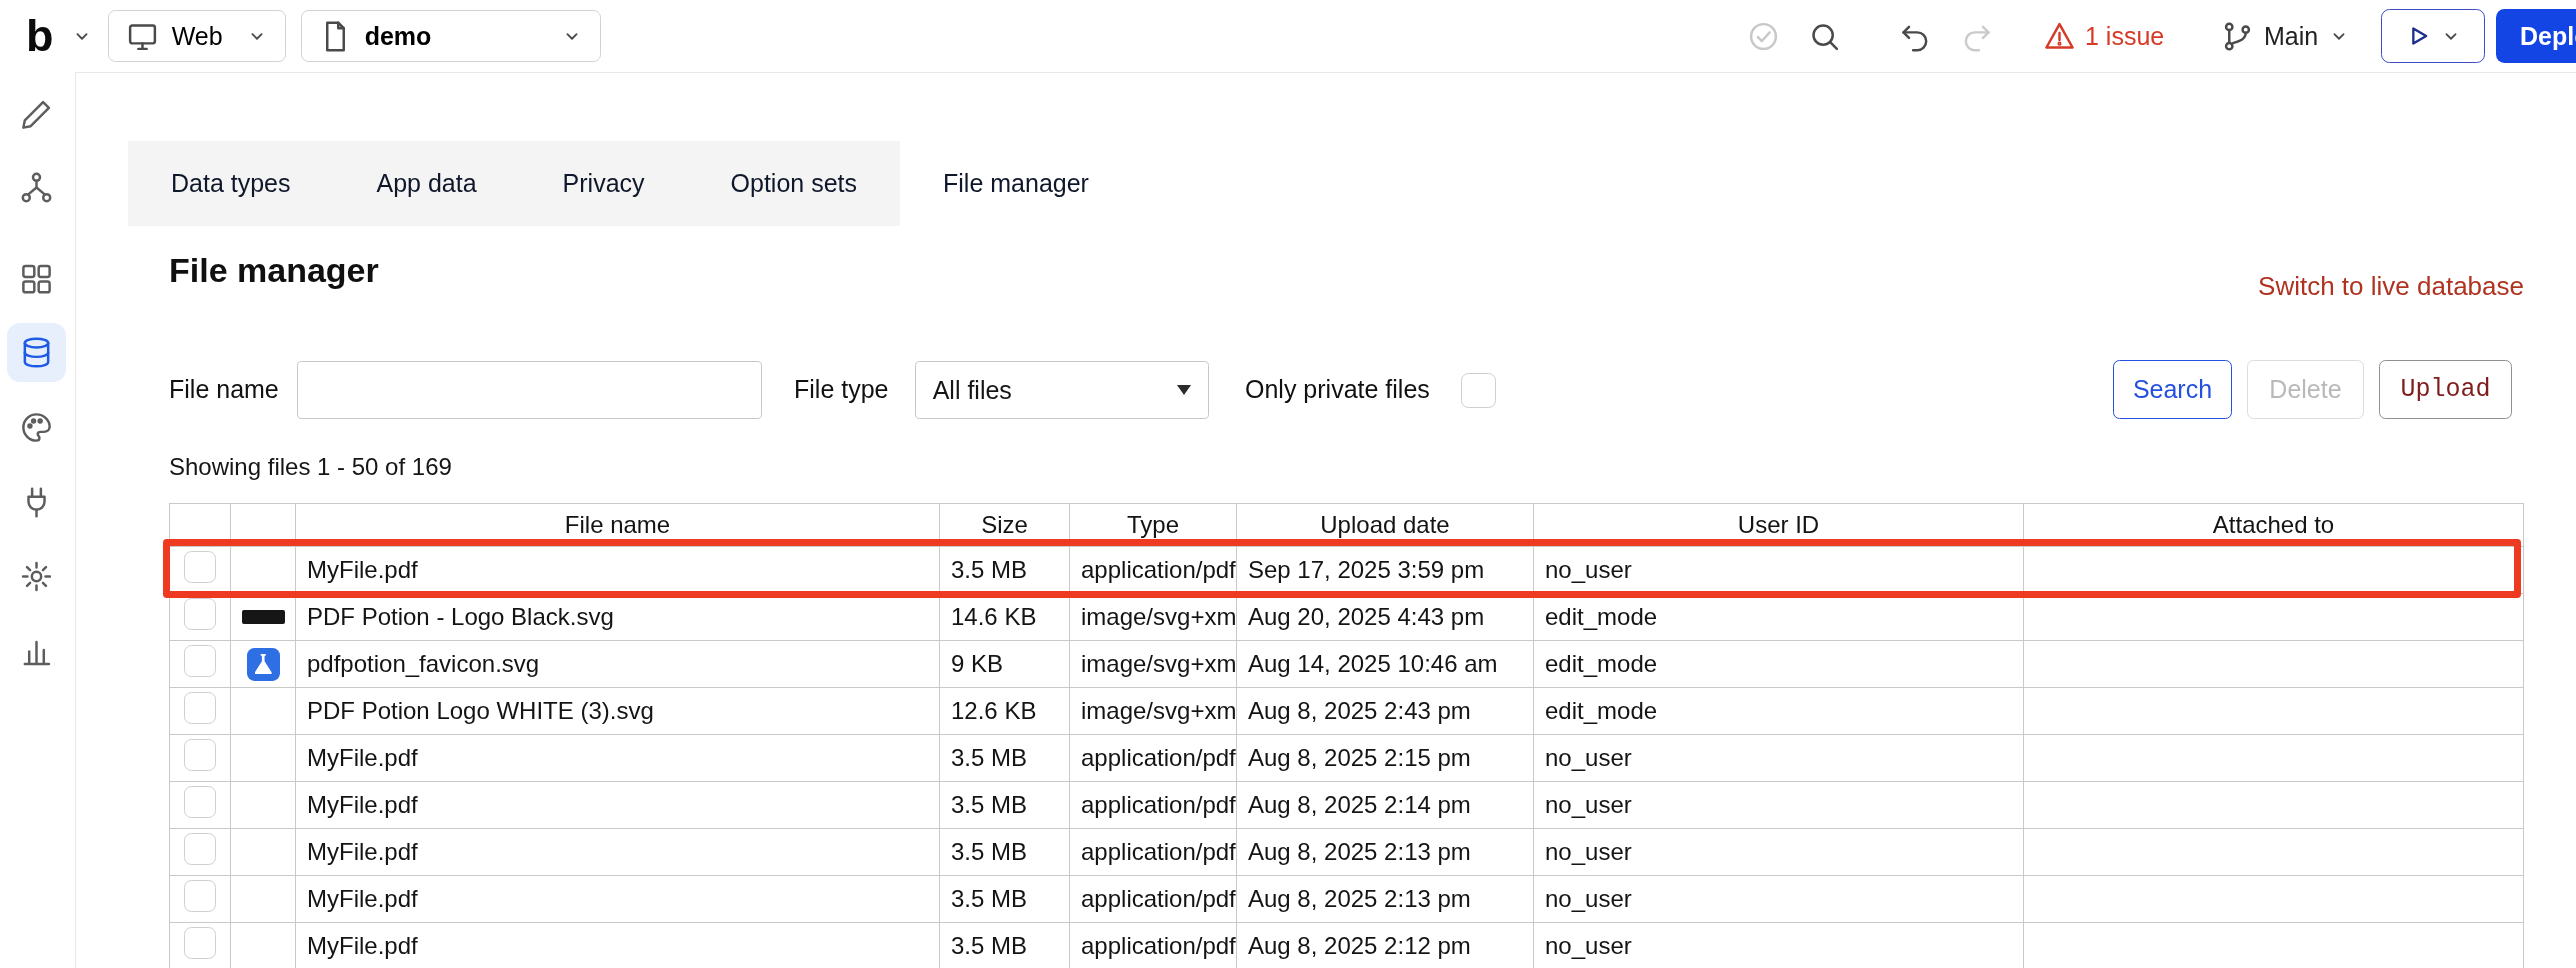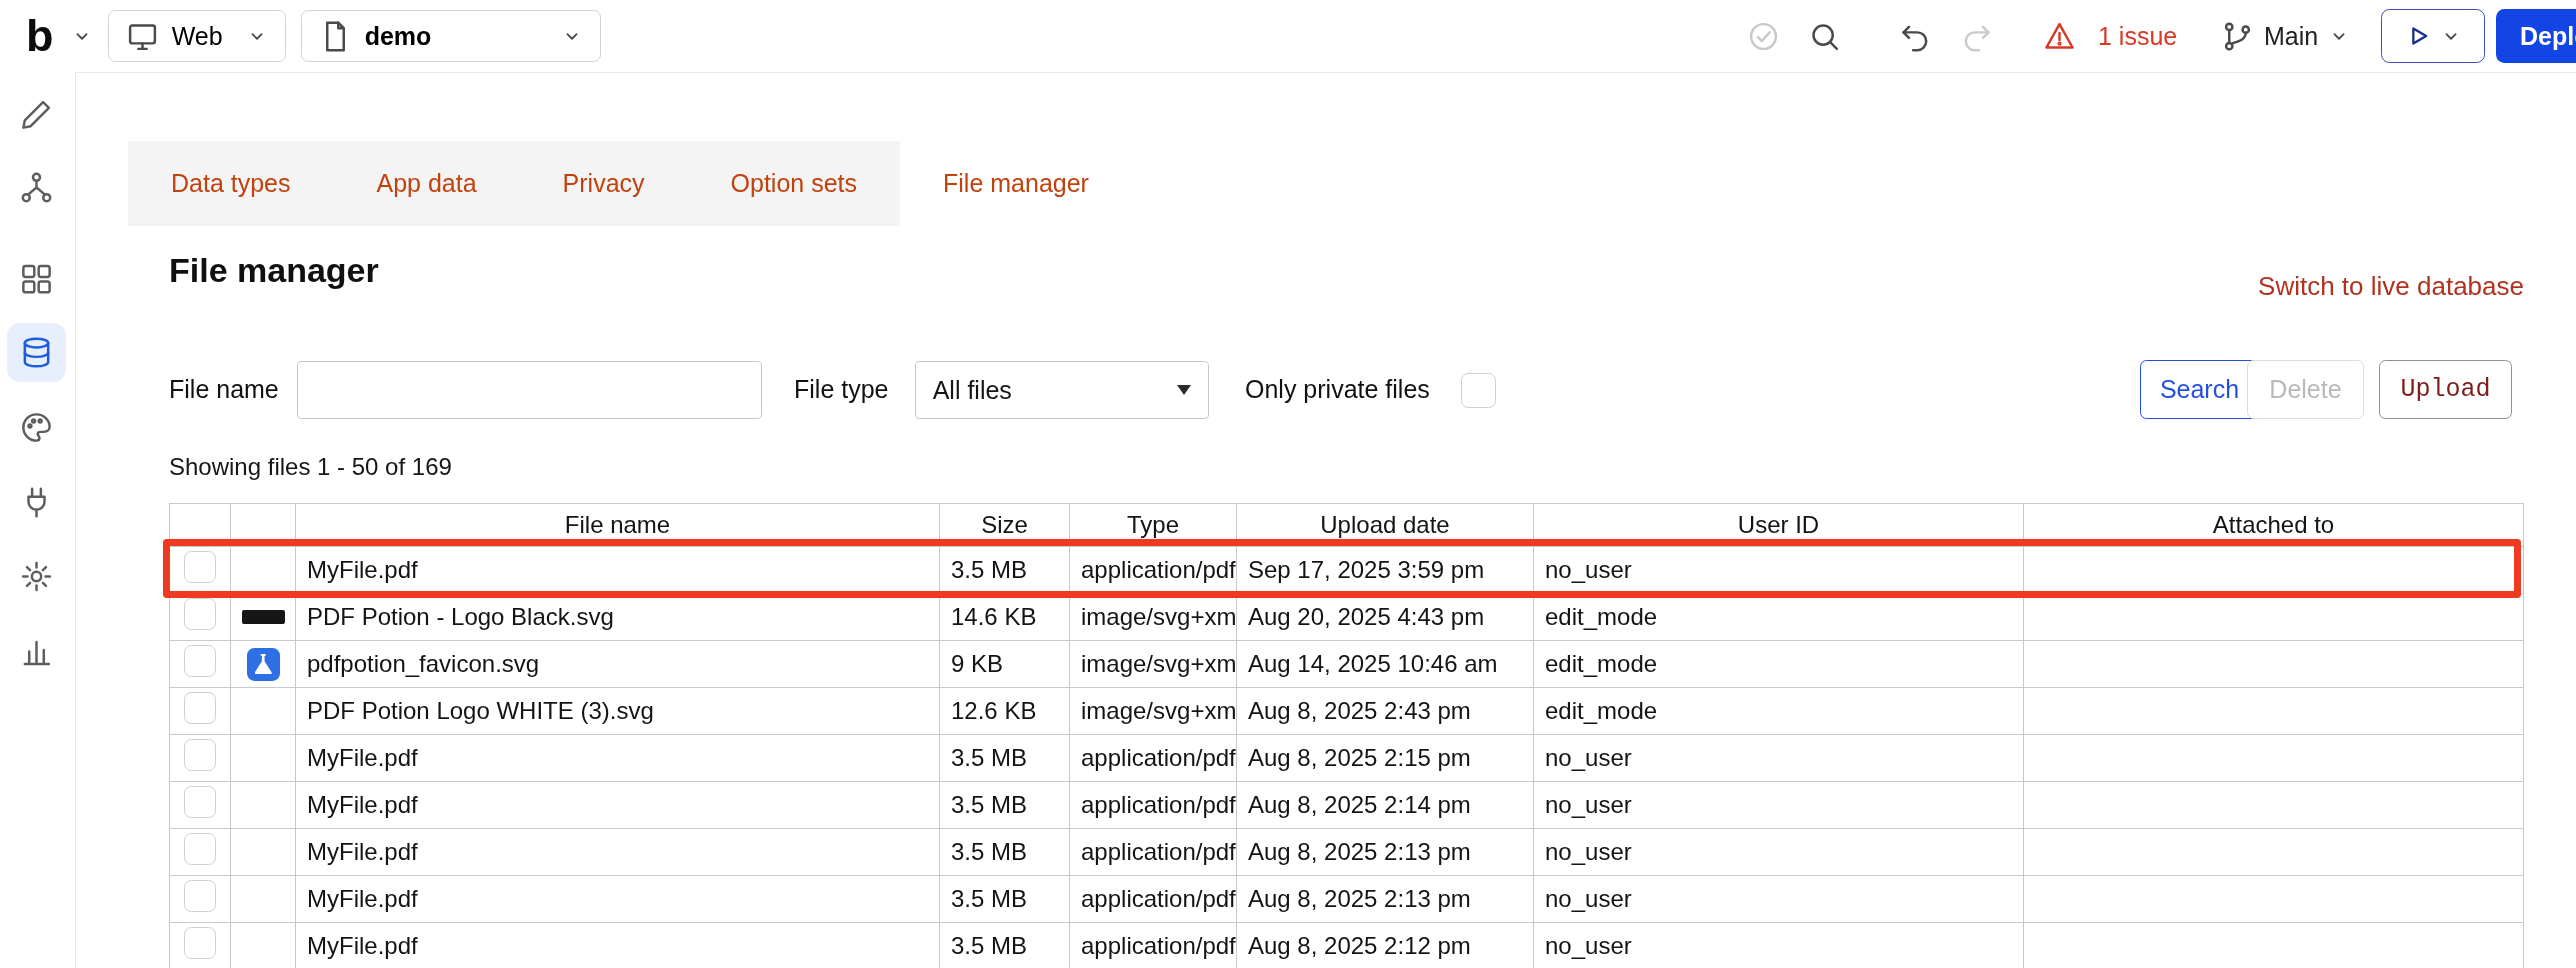--- a/index.html
+++ b/index.html
@@ -15,21 +15,21 @@
   .tb-btn{position:absolute;top:10.2px;height:52px;border:0.9px solid #d2d2d2;border-radius:7.4px;background:#fff;
           display:flex;align-items:center;gap:13px;padding:0 16.7px;font-size:25px;box-sizing:border-box;cursor:pointer;}
   #platform-btn{left:108px;width:178px;}
   #page-btn{left:301px;width:300px;font-weight:bold;}
   .push{margin-left:auto;}
   .tb-ic{position:absolute;top:19.5px;cursor:pointer;}
   #check-ic{left:1747px;} #check-ic svg{stroke:#c8c8c8;}
   #search-ic{left:1808px;}
   #undo-ic{left:1898px;}
   #redo-ic{left:1961px;} #redo-ic svg{stroke:#cbcbcb;}
-  .issues{position:absolute;left:2043px;top:0;height:72px;display:flex;align-items:center;gap:22px;
+  .issues{position:absolute;left:2043px;top:0;height:72px;display:flex;align-items:center;gap:9px;
           color:#d63a26;font-size:25px;font-weight:500;cursor:pointer;}
   .issues svg{stroke:#d63a26;}
   .branch{position:absolute;left:2221px;top:0;height:72px;display:flex;align-items:center;gap:10px;
           font-size:25px;color:#222;cursor:pointer;}
   .preview-btn{position:absolute;left:2381px;top:9.3px;width:104px;height:54px;border:1.9px solid #3c4fc0;border-radius:8.4px;
           background:#fff;display:flex;align-items:center;justify-content:center;gap:7.4px;cursor:pointer;box-sizing:border-box;}
   .preview-btn svg.play{width:28px;height:28px;fill:none;stroke:#1c2f8f;stroke-width:2;stroke-linejoin:round;}
   .deploy-btn{position:absolute;left:2496px;top:9.3px;height:54px;padding:0 24px;background:#1345e5;color:#fff;
           border:none;border-radius:8.4px;font-size:25px;font-weight:600;cursor:pointer;}
 
@@ -38,21 +38,21 @@
   .side-item{position:absolute;left:7.4px;width:59px;height:59px;display:flex;align-items:center;justify-content:center;
           border-radius:13px;cursor:pointer;}
   .side-item svg{width:35px;height:35px;fill:none;stroke:#5d5d5d;stroke-width:1.7;stroke-linecap:round;stroke-linejoin:round;}
   .side-item.active{background:#e7effc;}
   .side-item.active svg{stroke:#1e5be4;}
   #si-0{top:13px;} #si-1{top:86px;} #si-2{top:177px;} #si-3{top:251px;}
   #si-4{top:326px;} #si-5{top:401px;} #si-6{top:475px;} #si-7{top:550px;}
 
   
   .tabstrip{position:absolute;left:128px;top:141px;height:85px;background:#f4f4f4;display:flex;}
-  .tab{display:flex;align-items:center;padding:0 43px;font-size:25px;color:#c2410c;cursor:pointer;white-space:nowrap;}
+  .tab{display:flex;align-items:center;padding:0 43px;font-size:25px;color:#0f172a;cursor:pointer;white-space:nowrap;}
   .tab.active{background:#fff;}
 
   
   .page-title{position:absolute;left:169px;top:251px;margin:0;font-size:34px;font-weight:700;color:#101010;}
   .live-link{position:absolute;right:52px;top:271px;font-size:26px;color:#b0331f;cursor:pointer;white-space:nowrap;}
 
   
   .flabel{position:absolute;top:375px;font-size:25px;color:#111;}
   #lbl-file-name{left:169px;} #lbl-file-type{left:794px;} #lbl-private{left:1245px;}
   .text-input{position:absolute;left:297px;top:361px;width:465px;height:58px;border:0.9px solid #c6c6c6;border-radius:4.6px;
@@ -60,21 +60,21 @@
   .select{position:absolute;left:915px;top:361px;width:294px;height:58px;border:0.9px solid #c6c6c6;border-radius:4.6px;
           background:#fff;display:flex;align-items:center;justify-content:space-between;padding:0 16.7px;
           box-sizing:border-box;font-size:25px;cursor:pointer;}
   .select-caret{width:0;height:0;border-left:7.4px solid transparent;border-right:7.4px solid transparent;
           border-top:10.2px solid #2b2b2b;}
   .checkbox{display:inline-block;width:32px;height:32px;border:1.9px solid #cfcfcf;border-radius:7.4px;background:#fff;
           box-sizing:border-box;cursor:pointer;}
   #private-checkbox{position:absolute;left:1461px;top:373px;width:35px;height:35px;}
   .btn{position:absolute;top:360px;height:59px;border-radius:6.5px;background:#fff;font-size:25px;display:flex;
           align-items:center;justify-content:center;box-sizing:border-box;cursor:pointer;font-family:inherit;}
-  #search-btn{left:2113px;width:119px;border:1.9px solid #2450e0;color:#2450e0;margin-left:27px;}
+  #search-btn{left:2113px;width:119px;border:1.9px solid #2450e0;color:#2450e0;}
   #delete-btn{left:2247px;width:117px;border:0.9px solid #dcdcdc;color:#b9b9b9;}
   #upload-btn{left:2379px;width:133px;border:0.9px solid #8f8f8f;color:#7f1d1d;font-family:Liberation Mono, monospace;}
 
   .summary{position:absolute;left:169px;top:453px;font-size:24px;color:#161616;}
 
   
   .file-table{position:absolute;left:169px;top:503px;width:2355px;border-collapse:collapse;table-layout:fixed;}
   .file-table th,.file-table td{border:0.9px solid #c9c9c9;font-size:24px;color:#141414;}
   .file-table th{height:42px;font-weight:500;text-align:center;padding:0;white-space:nowrap;overflow:hidden;}
   .file-table td{height:46px;padding:0 7.4px 0 11px;white-space:nowrap;overflow:hidden;text-align:left;}

